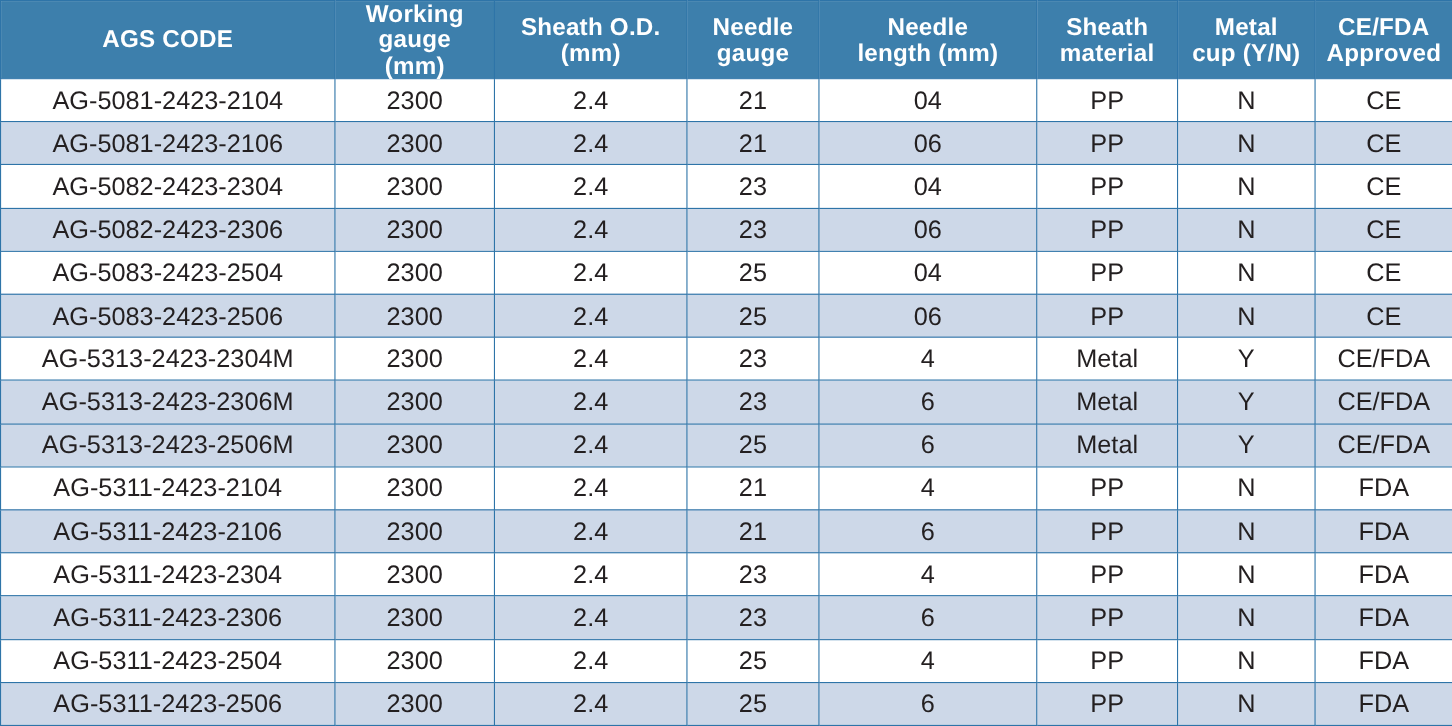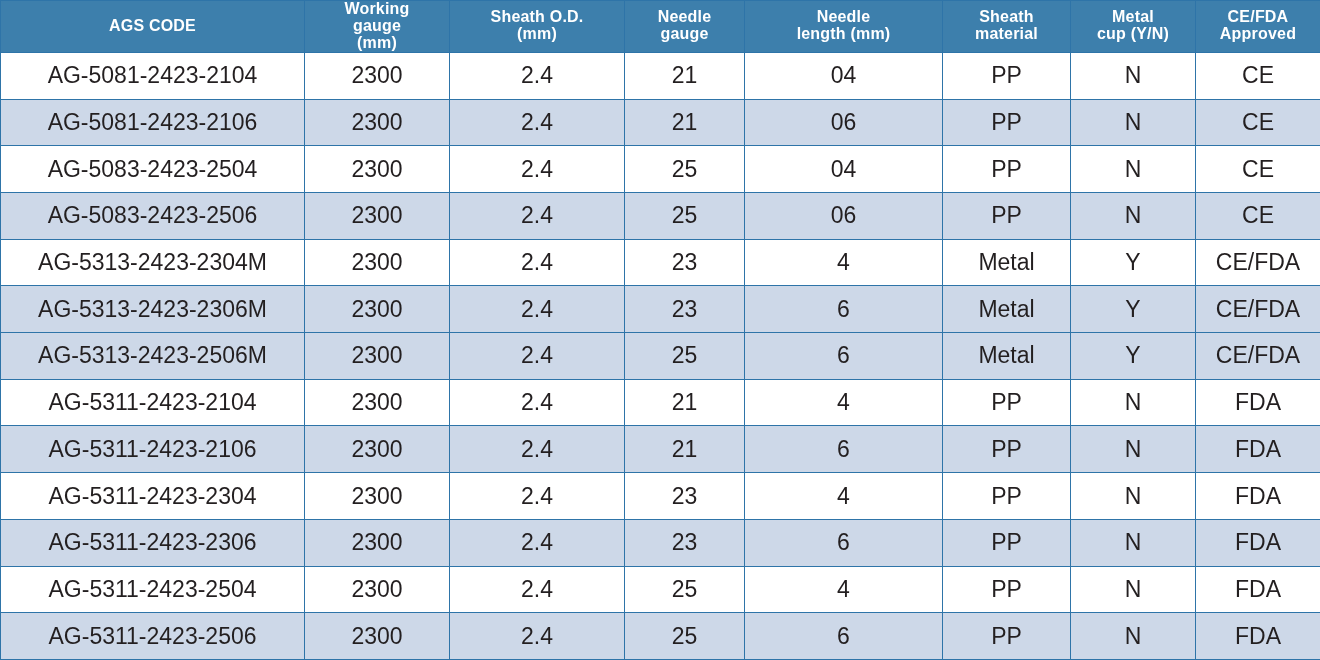--- a/index.html
+++ b/index.html
@@ -29,21 +29,21 @@
     border: 1px solid #2e74a8;
     text-align: center;
     vertical-align: middle;
     padding: 0;
     box-sizing: border-box;
   }
   thead th {
     background: #3d7fac;
     color: #ffffff;
     font-weight: bold;
-    font-size: 16px;
+    font-size: 22px;
     line-height: 1.06;
     letter-spacing: 0.2px;
     padding: 4px 2px;
     border: 1px solid #2e74a8;
   }
   tbody td {
     font-size: 23px;
     color: #231f20;
     height: 35px;
     white-space: nowrap;
@@ -130,20 +130,40 @@
           <td>AG-5081-2423-2106</td>
           <td>2300</td>
           <td>2.4</td>
           <td>21</td>
           <td>06</td>
           <td>PP</td>
           <td>N</td>
           <td>CE</td>
         </tr>
         <tr class="plain">
+          <td>AG-5082-2423-2304</td>
+          <td>2300</td>
+          <td>2.4</td>
+          <td>23</td>
+          <td>04</td>
+          <td>PP</td>
+          <td>N</td>
+          <td>CE</td>
+        </tr>
+        <tr class="alt">
+          <td>AG-5082-2423-2306</td>
+          <td>2300</td>
+          <td>2.4</td>
+          <td>23</td>
+          <td>06</td>
+          <td>PP</td>
+          <td>N</td>
+          <td>CE</td>
+        </tr>
+        <tr class="plain">
           <td>AG-5083-2423-2504</td>
           <td>2300</td>
           <td>2.4</td>
           <td>25</td>
           <td>04</td>
           <td>PP</td>
           <td>N</td>
           <td>CE</td>
         </tr>
         <tr class="alt">

